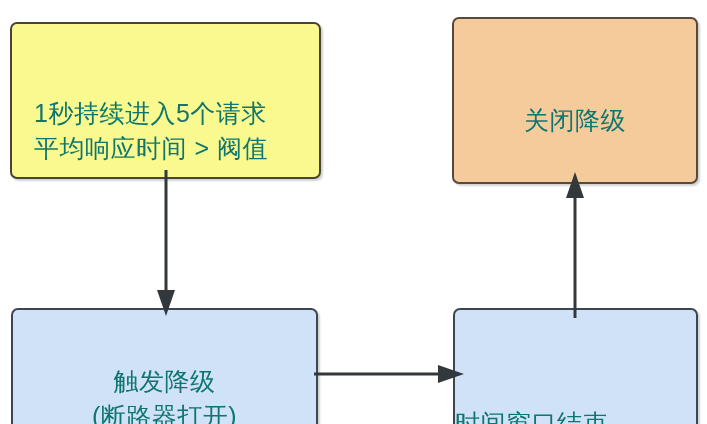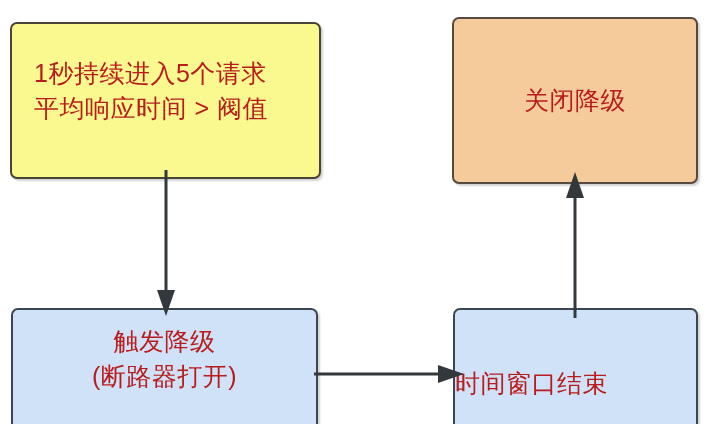--- a/index.html
+++ b/index.html
@@ -22,23 +22,24 @@
     box-sizing: border-box;
     border: 2px solid #4a4038;
     border-radius: 7px;
     display: flex;
     align-items: center;
     box-shadow: 2px 2px 2px rgba(0,0,0,0.18);
   }
   .node .label {
     width: 100%;
     line-height: 1.38;
-    color: #b91c1c;
+    color: #0f766e;
     white-space: pre-line;
     letter-spacing: 0.5px;
+    margin-top: 40px;
   }
 
   
   #node-condition {
     left: 10px;
     top: 22px;
     width: 311px;
     height: 157px;
     background: #f9f98f;
     border-color: #4a4436;

